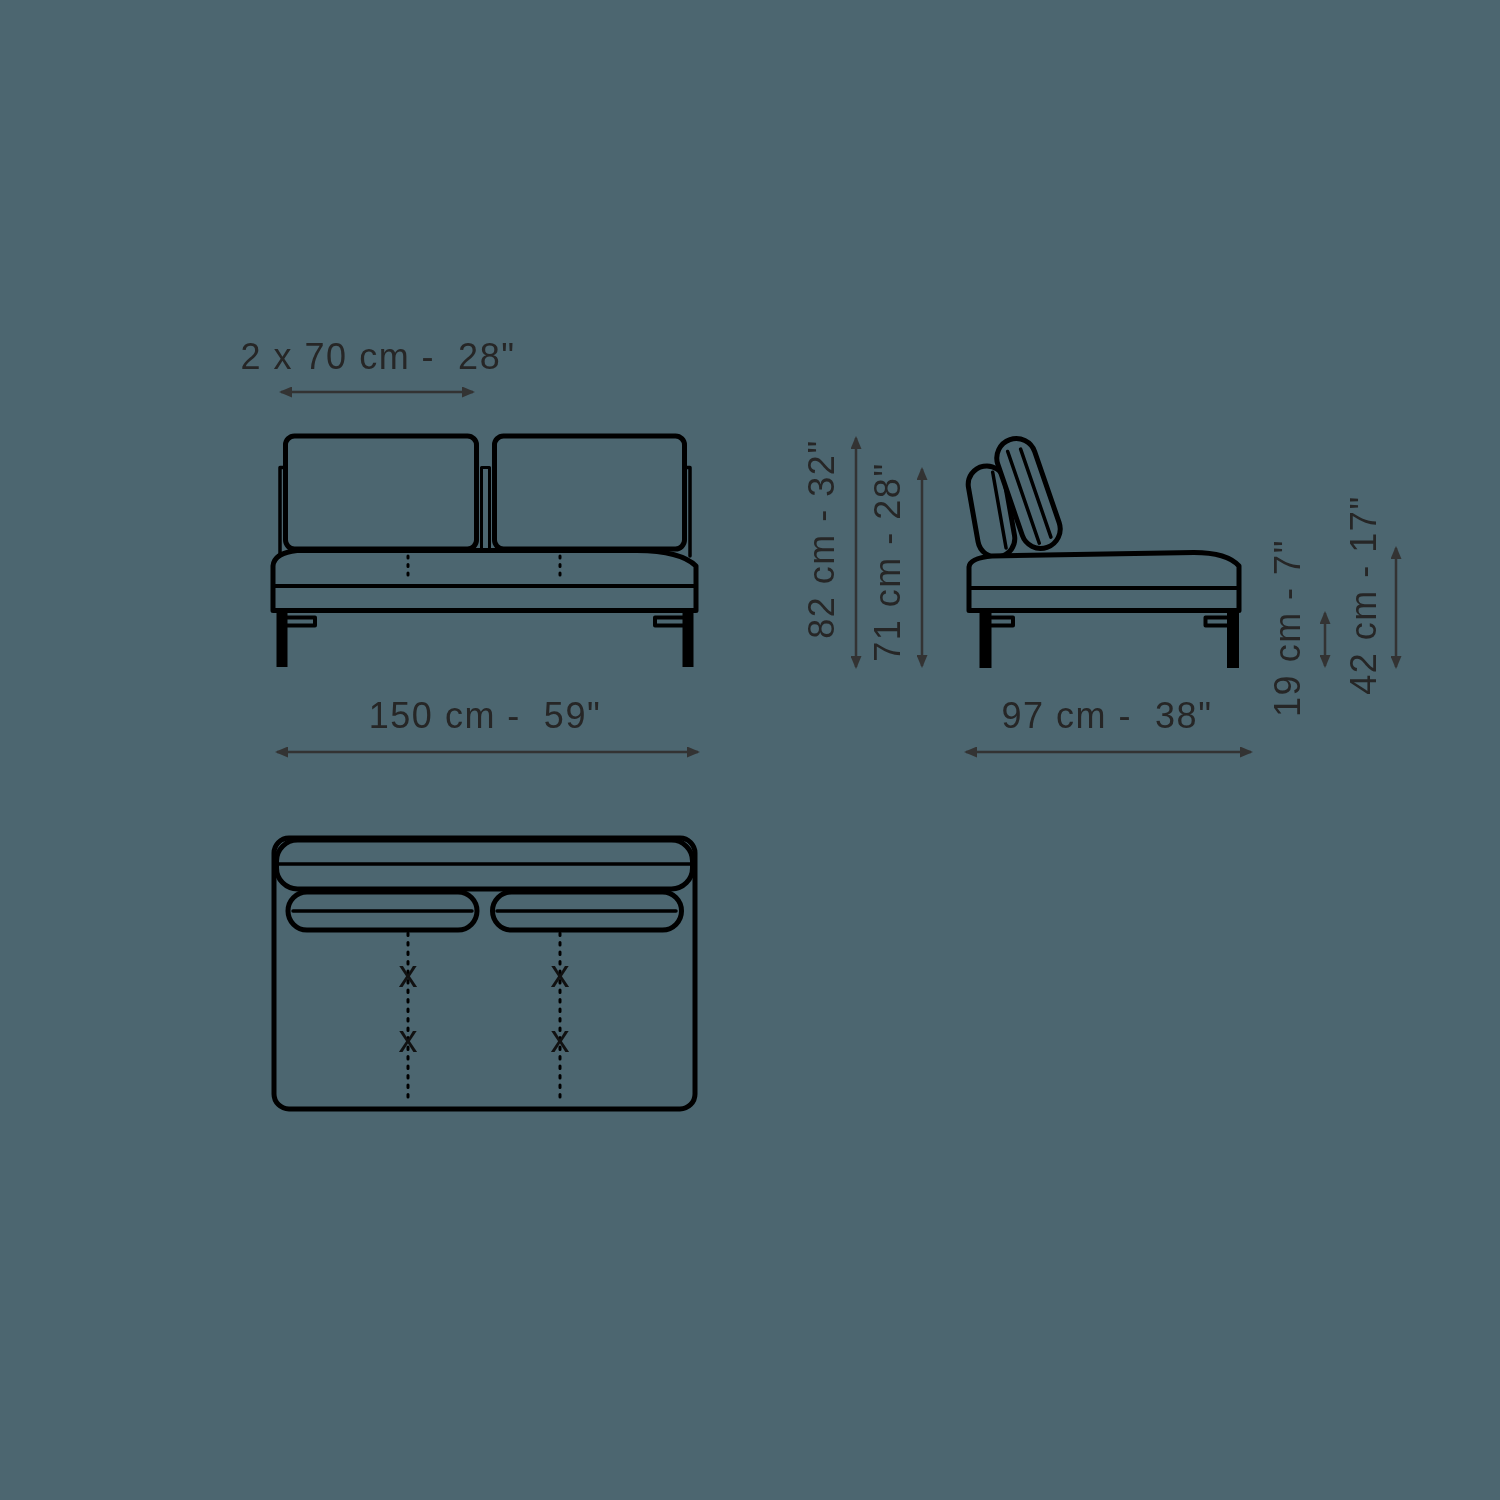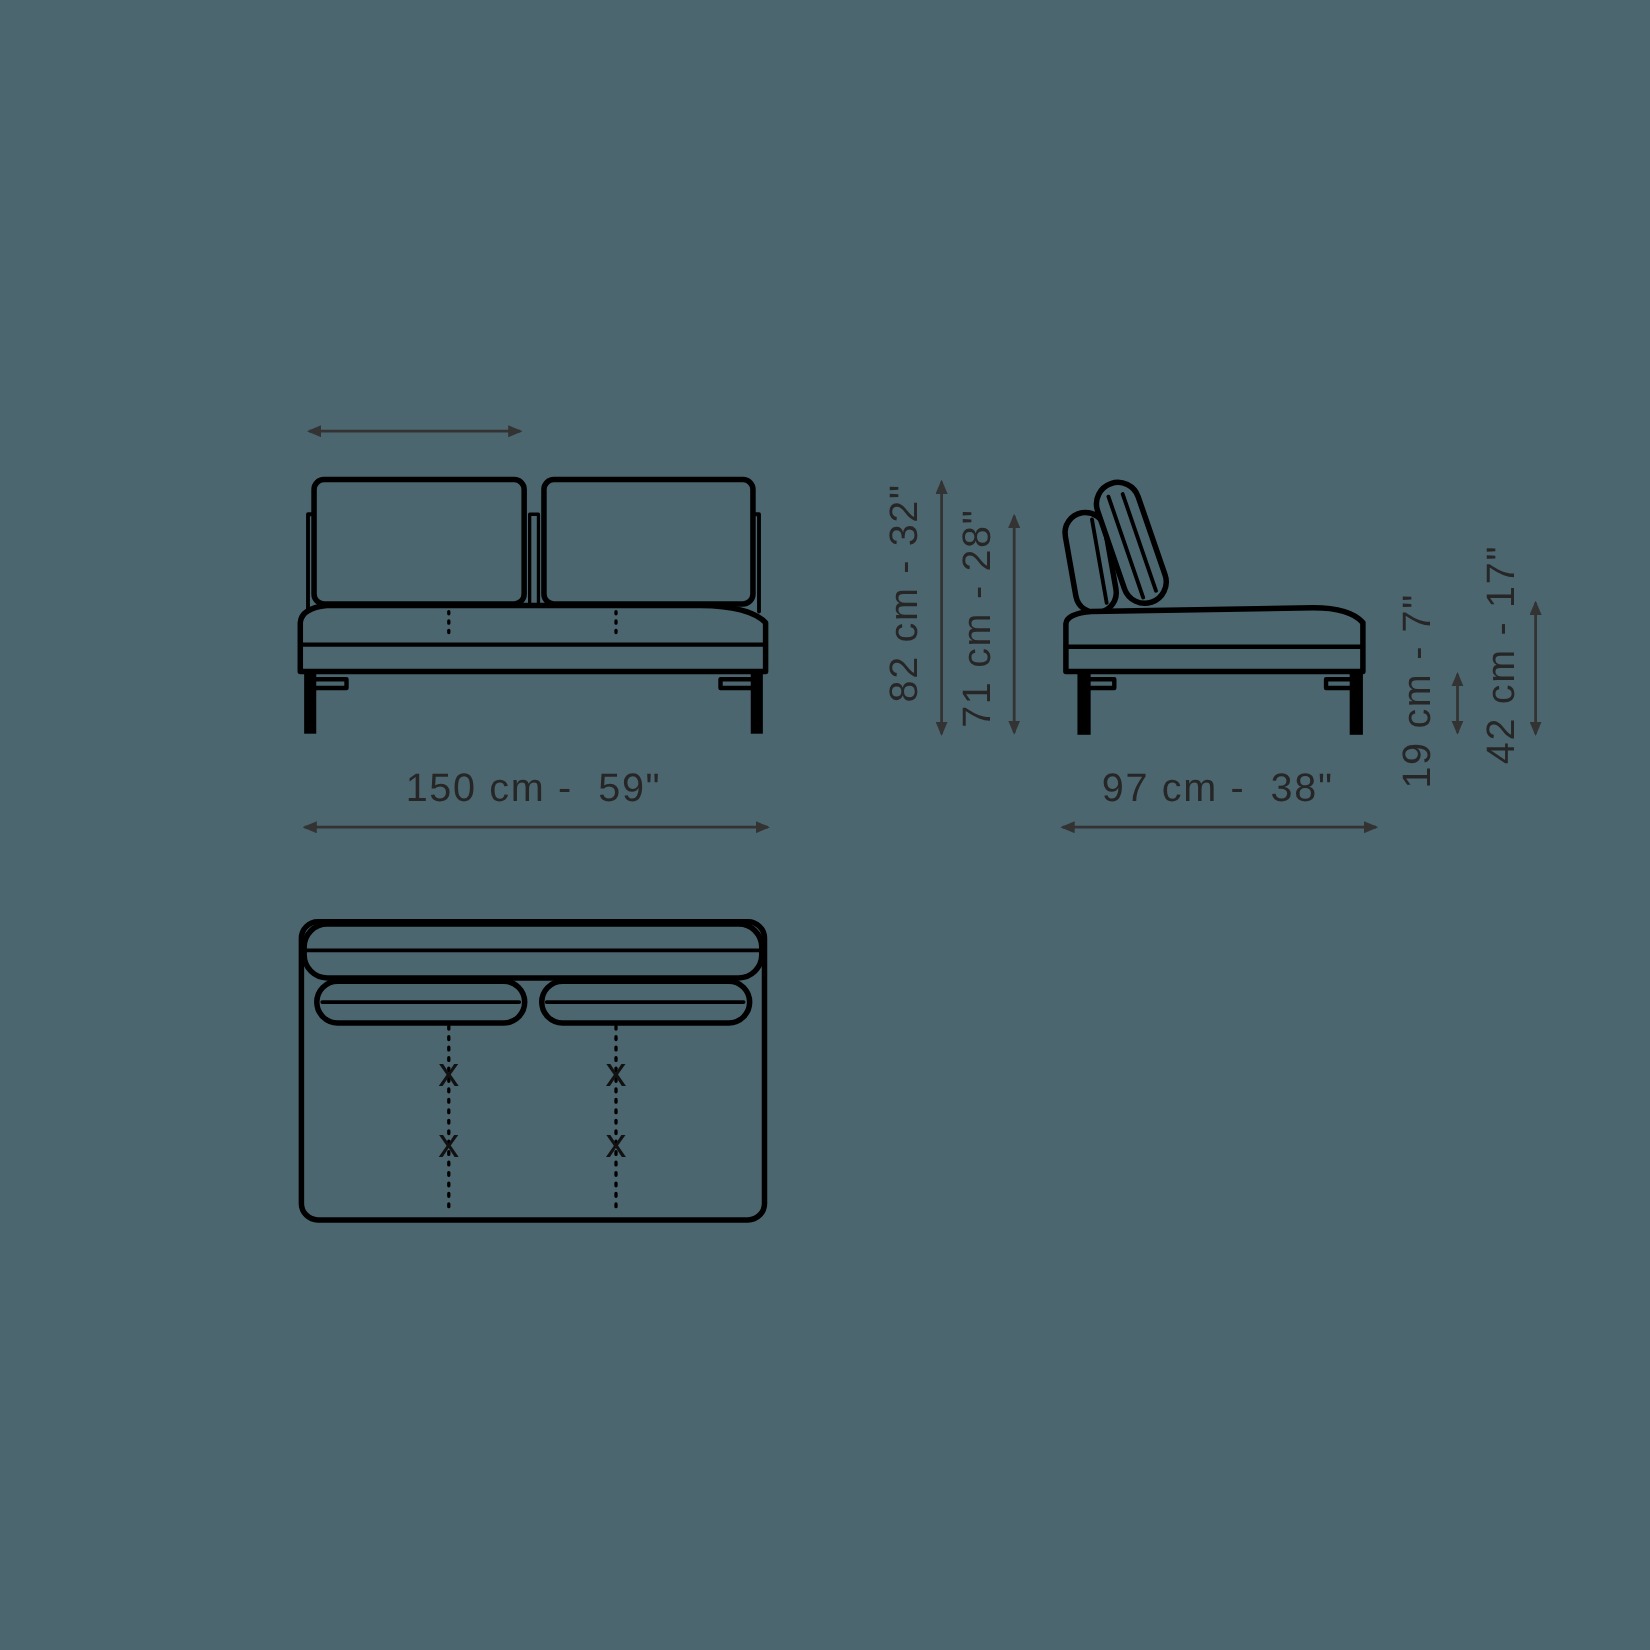--- a/index.html
+++ b/index.html
@@ -90,20 +90,21 @@
       <line x1="281" y1="392" x2="473" y2="392" marker-start="url(#ah)" marker-end="url(#ah)"></line>
       <line x1="277" y1="752" x2="698" y2="752" marker-start="url(#ah)" marker-end="url(#ah)"></line>
       <line x1="966" y1="752" x2="1251" y2="752" marker-start="url(#ah)" marker-end="url(#ah)"></line>
       <line x1="856" y1="438" x2="856" y2="667" marker-start="url(#ah)" marker-end="url(#ah)"></line>
       <line x1="922" y1="469" x2="922" y2="666" marker-start="url(#ah)" marker-end="url(#ah)"></line>
       <line x1="1325" y1="613" x2="1325" y2="666" marker-start="url(#ah)" marker-end="url(#ah)"></line>
       <line x1="1396" y1="548" x2="1396" y2="667" marker-start="url(#ah)" marker-end="url(#ah)"></line>
     </g>
   </svg>
 
+  <div class="dim" style="left:378px;top:357px;">2 x 70 cm -  28"</div>
 
   <div class="dim" style="left:485px;top:716px;">150 cm -  59"</div>
 
   <div class="dim" style="left:1107px;top:716px;">97 cm -  38"</div>
 
   <div class="dim vert" style="left:822px;top:539px;">82 cm - 32"</div>
 
   <div class="dim vert" style="left:888px;top:562px;">71 cm - 28"</div>
 
   <div class="dim vert" style="left:1288px;top:628px;">19 cm - 7"</div>

